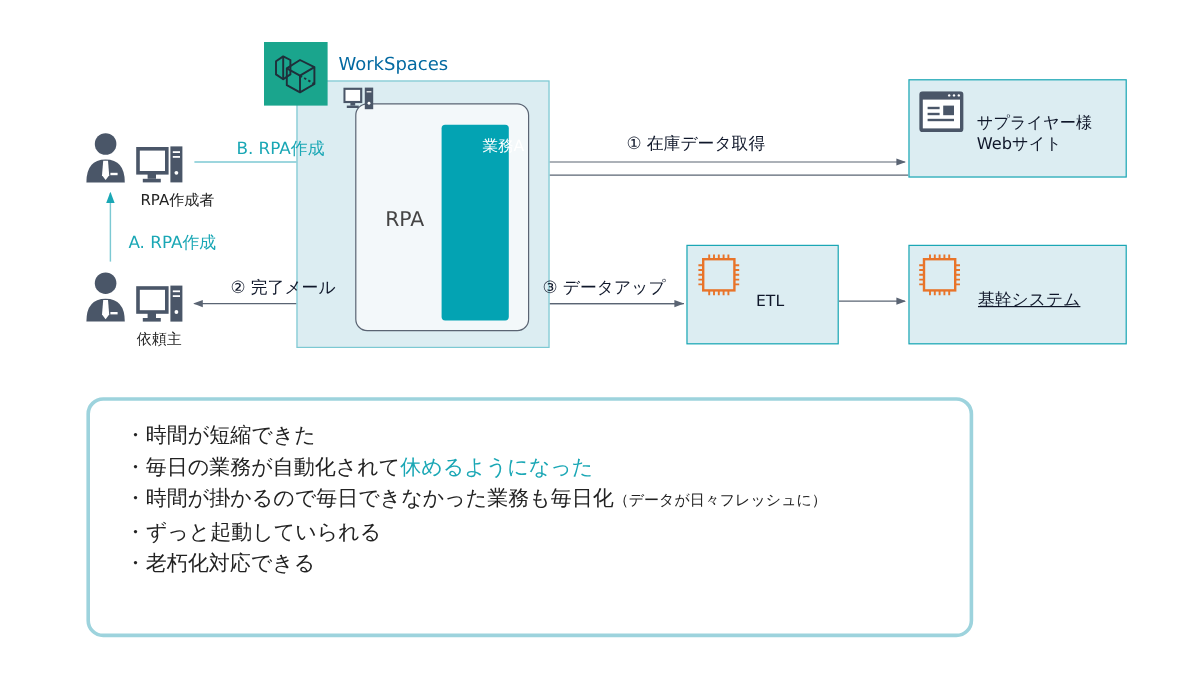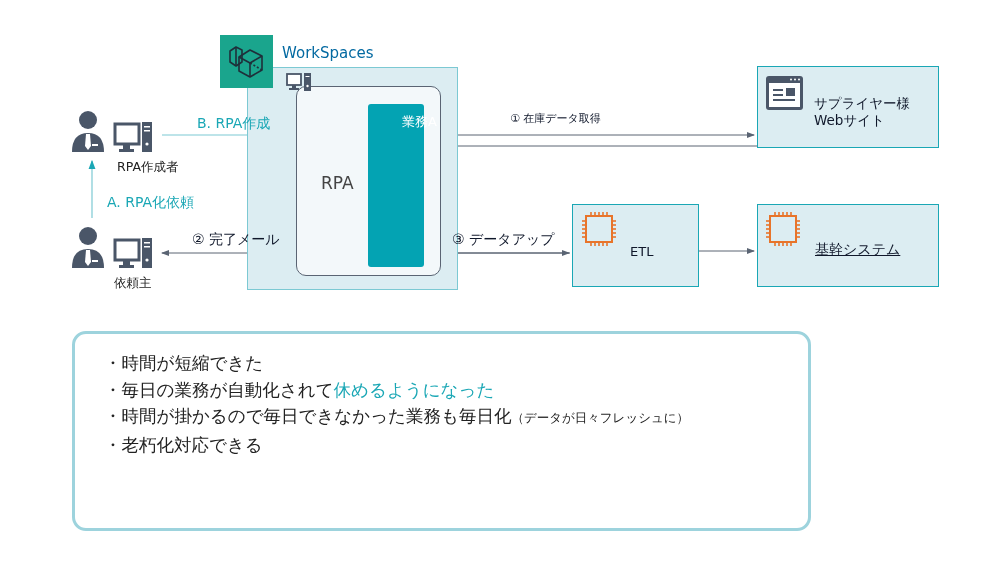--- a/index.html
+++ b/index.html
@@ -105,23 +105,23 @@
     <rect x="53" y="34" width="7" height="5" fill="#4a5668"></rect>
     <rect x="49" y="39" width="15" height="3" fill="#4a5668"></rect>
     <rect x="72" y="12" width="10" height="30" fill="#4a5668"></rect>
     <rect x="74" y="16" width="6" height="1.5" fill="#fff"></rect>
       <rect x="74" y="20" width="6" height="1.5" fill="#fff"></rect>
     <circle cx="77" cy="34" r="1.6" fill="#fff"></circle>
   </svg>
 </div>
 <div class="abs person-label" style="left:114px;top:275px;">依頼主</div>
 
-<div class="abs txt teal" style="left:107px;top:194px;font-size:14px;">A. RPA化依頼</div>
+<div class="abs txt teal" style="left:107px;top:194px;font-size:14px;">A. RPA作成</div>
 <div class="abs txt teal" style="left:197px;top:115px;font-size:14px;">B. RPA作成</div>
-<div class="abs txt" style="left:510px;top:111px;font-size:11px;">① 在庫データ取得</div>
+<div class="abs txt" style="left:522px;top:111px;font-size:14px;">① 在庫データ取得</div>
 <div class="abs txt" style="left:192px;top:231px;font-size:14px;">② 完了メール</div>
 <div class="abs txt" style="left:440px;top:231px;font-size:14px;margin-left:12px;">③ データアップ</div>
 
 <div class="abs side-box web-box"></div>
 <div class="abs" style="left:766px;top:76px;">
   <svg width="37" height="34" viewBox="0 0 37 34">
     <rect x="0" y="0" width="37" height="34" rx="3" fill="#4a5668"></rect>
     <rect x="3" y="7" width="31" height="24" fill="#fff"></rect>
     <circle cx="25" cy="3.5" r="1" fill="#fff"></circle>
       <circle cx="29" cy="3.5" r="1" fill="#fff"></circle>
@@ -195,14 +195,15 @@
     </g>
   </svg>
 </div>
 <div class="abs txt" style="left:815px;top:241px;font-size:14px;text-decoration:underline;">基幹システム</div>
 
 <div class="abs benefit-box"></div>
 <div class="abs benefits">
   <div><span>・時間が短縮できた</span></div>
   <div><span>・毎日の業務が自動化されて</span><span class="highlight">休めるようになった</span></div>
   <div><span>・時間が掛かるので毎日できなかった業務も毎日化</span><span class="note">（データが日々フレッシュに）</span></div>
+  <div><span>・ずっと起動していられる</span></div>
   <div><span>・老朽化対応できる</span></div>
 </div>
 
 </body></html>

